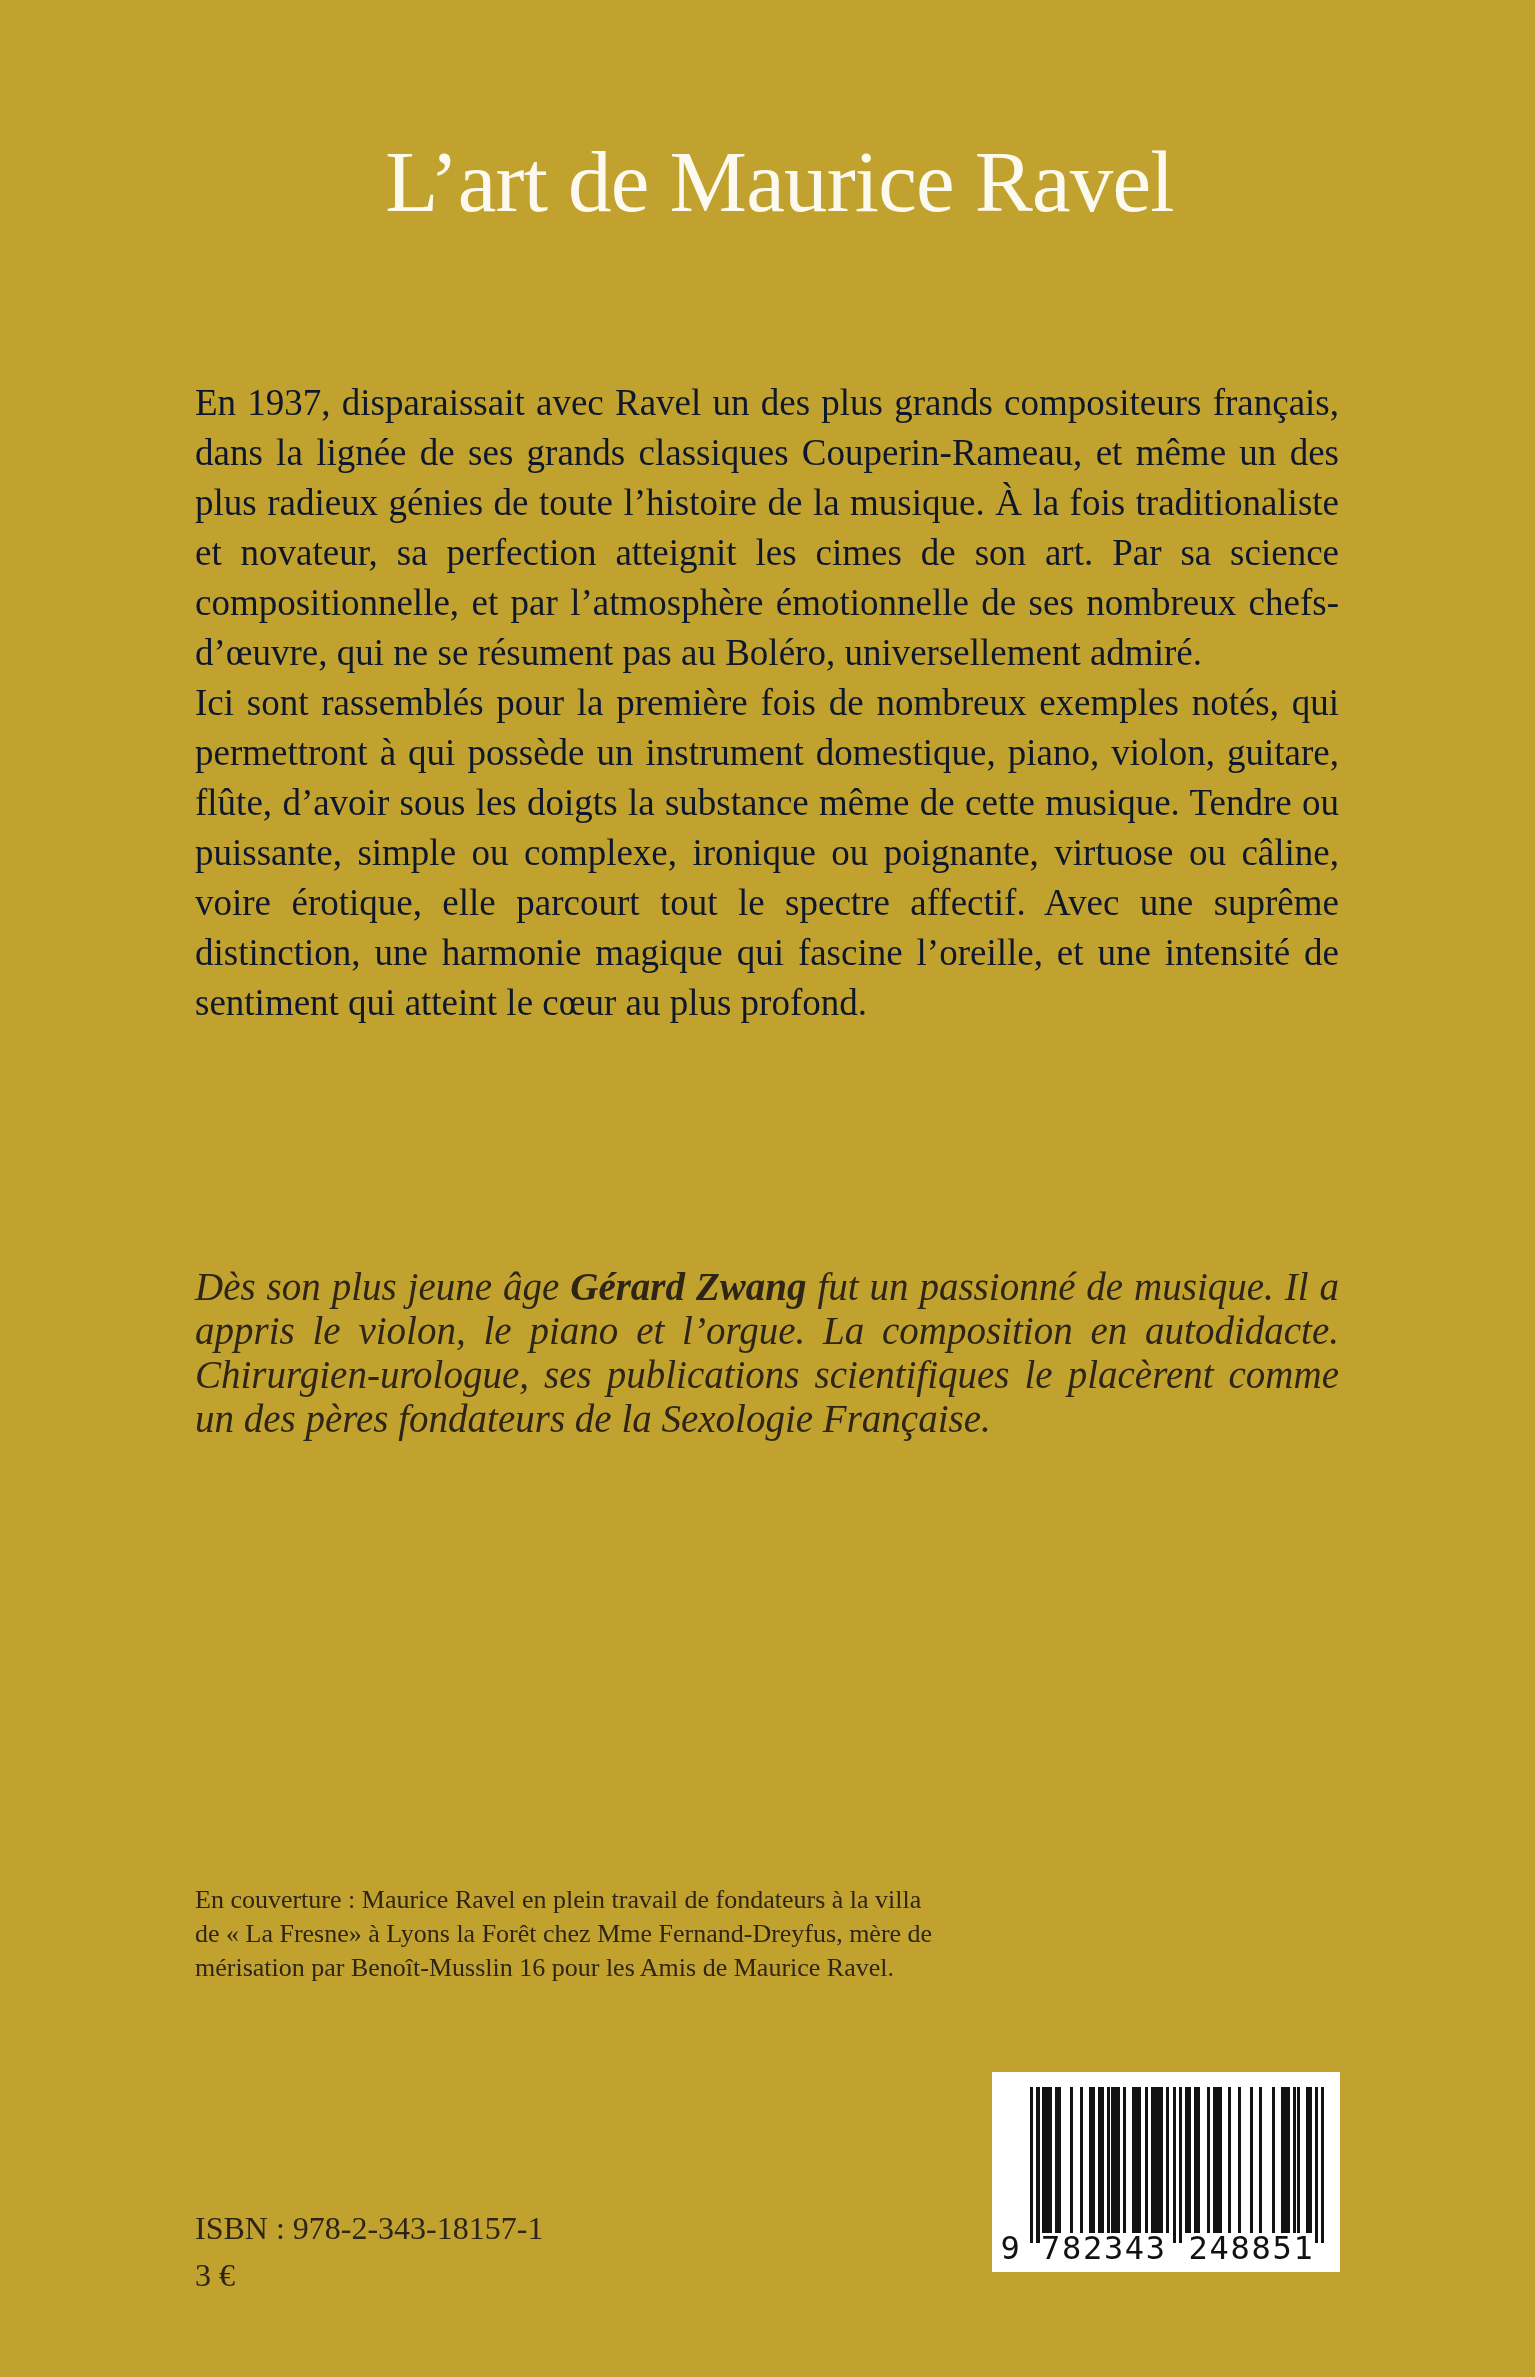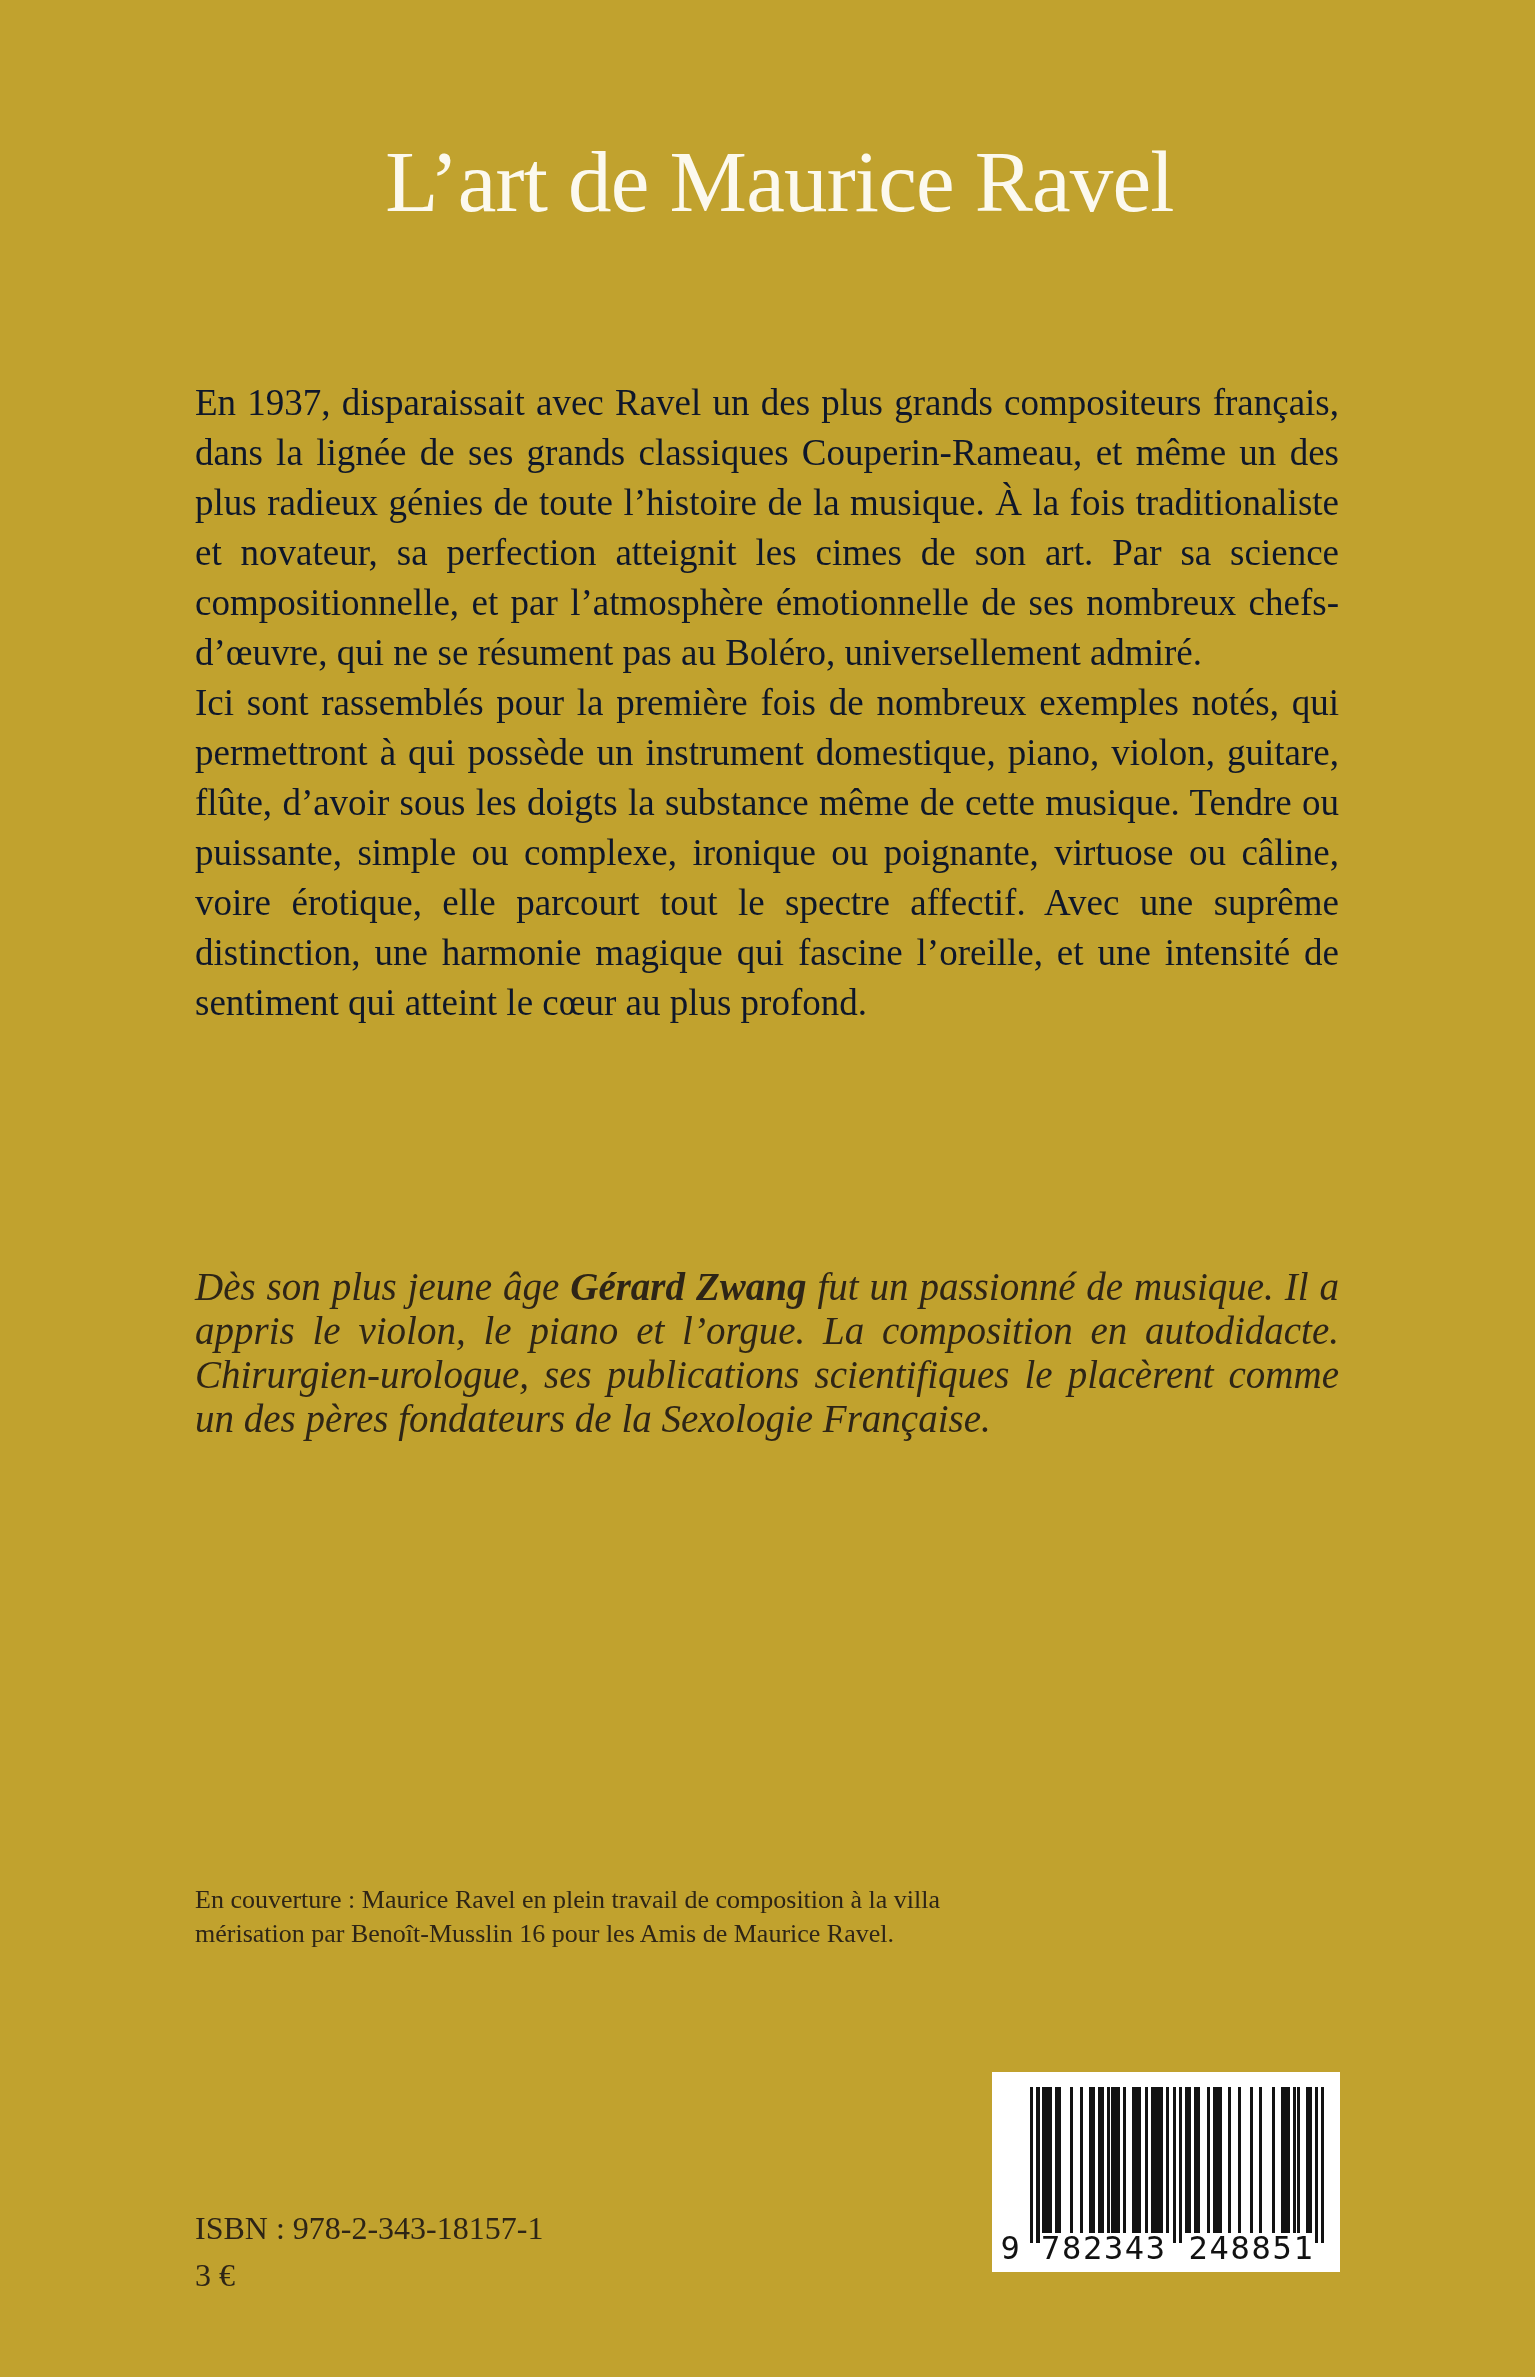--- a/index.html
+++ b/index.html
@@ -89,21 +89,22 @@
   <h1 class="title" style="color: rgb(252, 249, 238);">L’art de Maurice Ravel</h1>
 
   <div class="synopsis">
     <p>En 1937, disparaissait avec Ravel un des plus grands compositeurs français, dans la lignée de ses grands classiques Couperin-Rameau, et même un des plus radieux génies de toute l’histoire de la musique. À la fois traditionaliste et novateur, sa perfection atteignit les cimes de son art. Par sa science compositionnelle, et par l’atmosphère émotionnelle de ses nombreux chefs-d’œuvre, qui ne se résument pas au Boléro, universellement admiré.</p>
     <p>Ici sont rassemblés pour la première fois de nombreux exemples notés, qui permettront à qui possède un instrument domestique, piano, violon, guitare, flûte, d’avoir sous les doigts la substance même de cette musique. Tendre ou puissante, simple ou complexe, ironique ou poignante, virtuose ou câline, voire érotique, elle parcourt tout le spectre affectif. Avec une suprême distinction, une harmonie magique qui fascine l’oreille, et une intensité de sentiment qui atteint le cœur au plus profond.</p>
   </div>
 
   <p class="author-bio"><span>Dès son plus jeune âge </span><span class="bio-name">Gérard Zwang</span><span> fut un passionné de musique. Il a appris le violon, le piano et l’orgue. La composition en autodidacte. Chirurgien-urologue, ses publications scientifiques le placèrent comme un des pères fondateurs de la Sexologie Française.</span></p>
 
   <div class="cover-credit">
-    <div>En couverture : Maurice Ravel en plein travail de composition à la villa</div>
+    <div>En couverture : Maurice Ravel en plein travail de fondateurs à la villa</div>
+    <div>de « La Fresne» à Lyons la Forêt chez Mme Fernand-Dreyfus, mère de</div>
     <div>mérisation par Benoît-Musslin 16 pour les Amis de Maurice Ravel.</div>
   </div>
 
   <div class="isbn-block">
     <div>ISBN : 978-2-343-18157-1</div>
     <div>3 €</div>
   </div>
 
   <div class="barcode-box">
     <div class="barcode-bars" id="barcode-bars">

